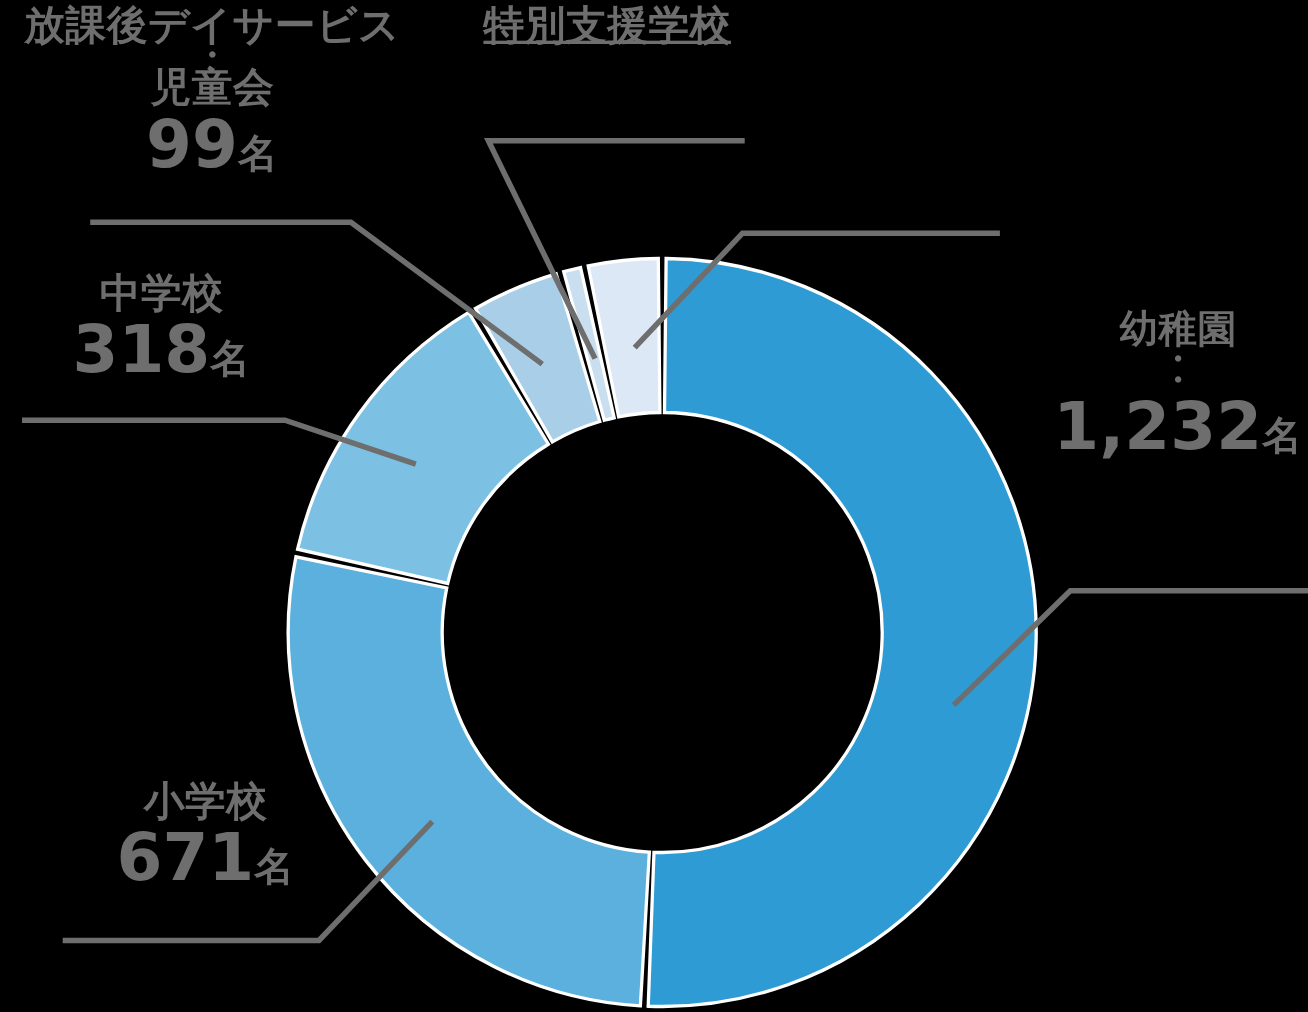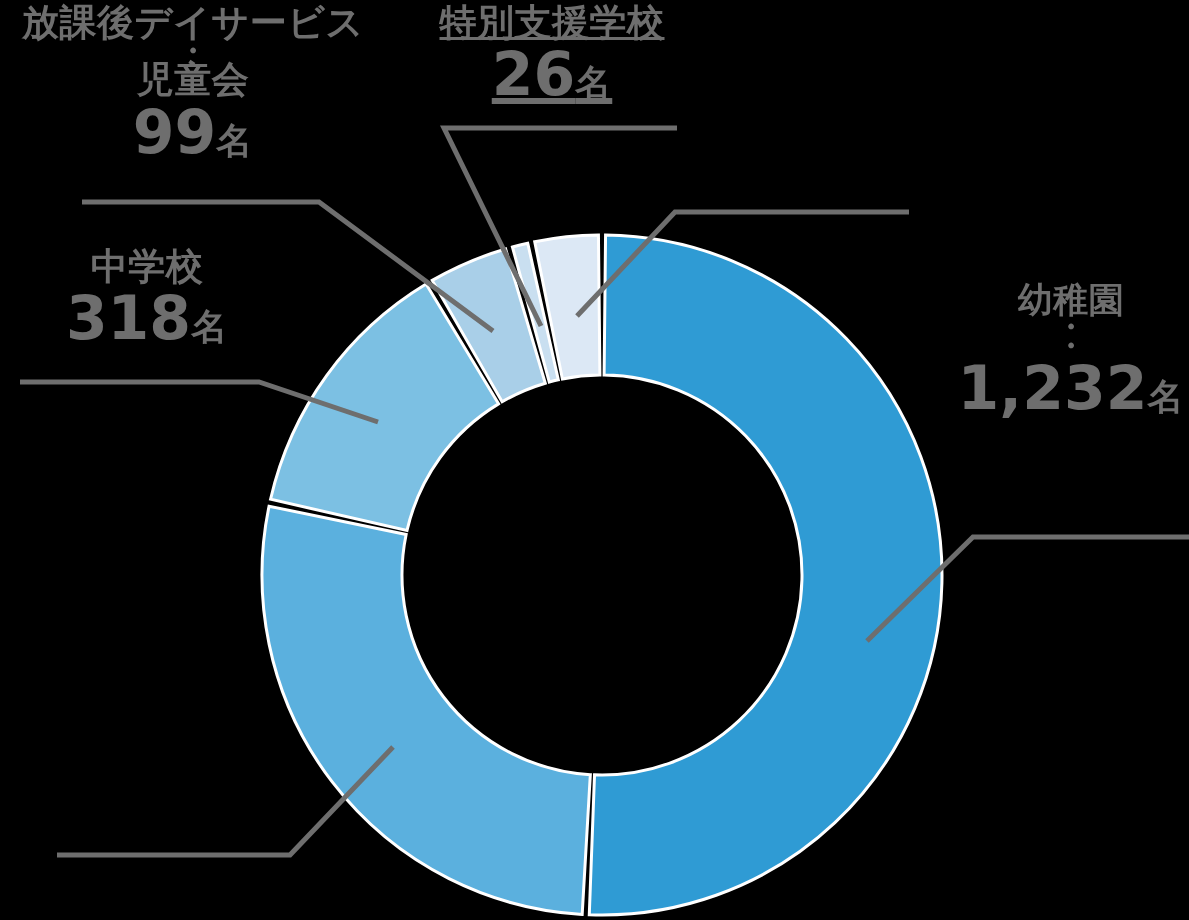--- a/index.html
+++ b/index.html
@@ -102,32 +102,35 @@
 
   <div class="label" id="lbl-houkago">
     <span class="cat">放課後デイサービス</span>
     <span class="dot">・</span>
     <span class="cat">児童会</span>
     <span class="val"><span>99</span><span class="unit">名</span></span>
   </div>
 
   <div class="label" id="lbl-tokubetsu">
     <span class="cat">特別支援学校</span>
-    <span class="val"><span>26</span><span class="unit">名</span></span>
   </div>
 
   <div class="label" id="lbl-sonota">
   </div>
 
   <div class="label" id="lbl-youchien">
     <span class="cat small">幼稚園</span>
     <span class="dot">・</span>
     <span class="dot">・</span>
     <span class="val"><span>1,232</span><span class="unit">名</span></span>
   </div>
 
   <div class="label" id="lbl-chugaku">
     <span class="cat">中学校</span>
     <span class="val"><span>318</span><span class="unit">名</span></span>
   </div>
 
+  <div class="label" id="lbl-shogaku">
+    <span class="cat">小学校</span>
+    <span class="val"><span>671</span><span class="unit">名</span></span>
+  </div>
 
 </div>
 
 </body></html>

